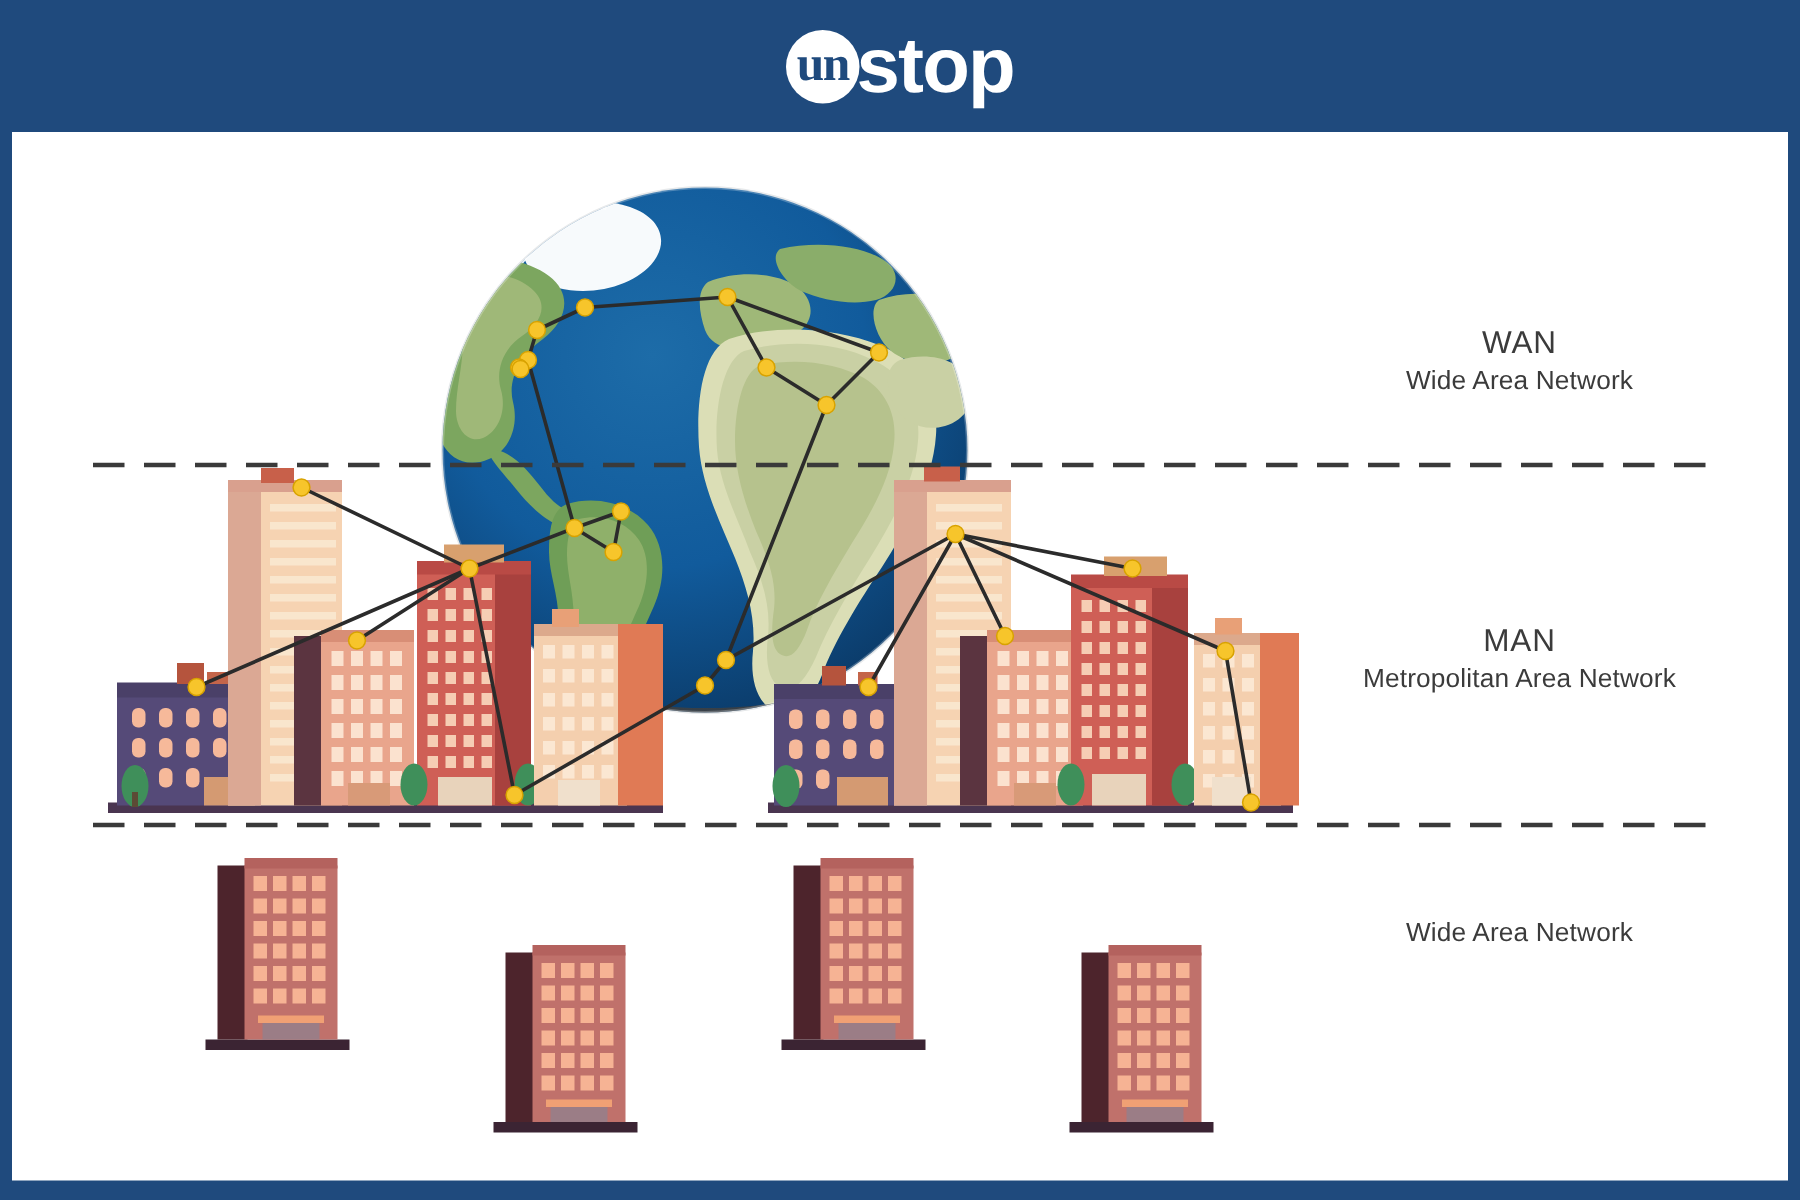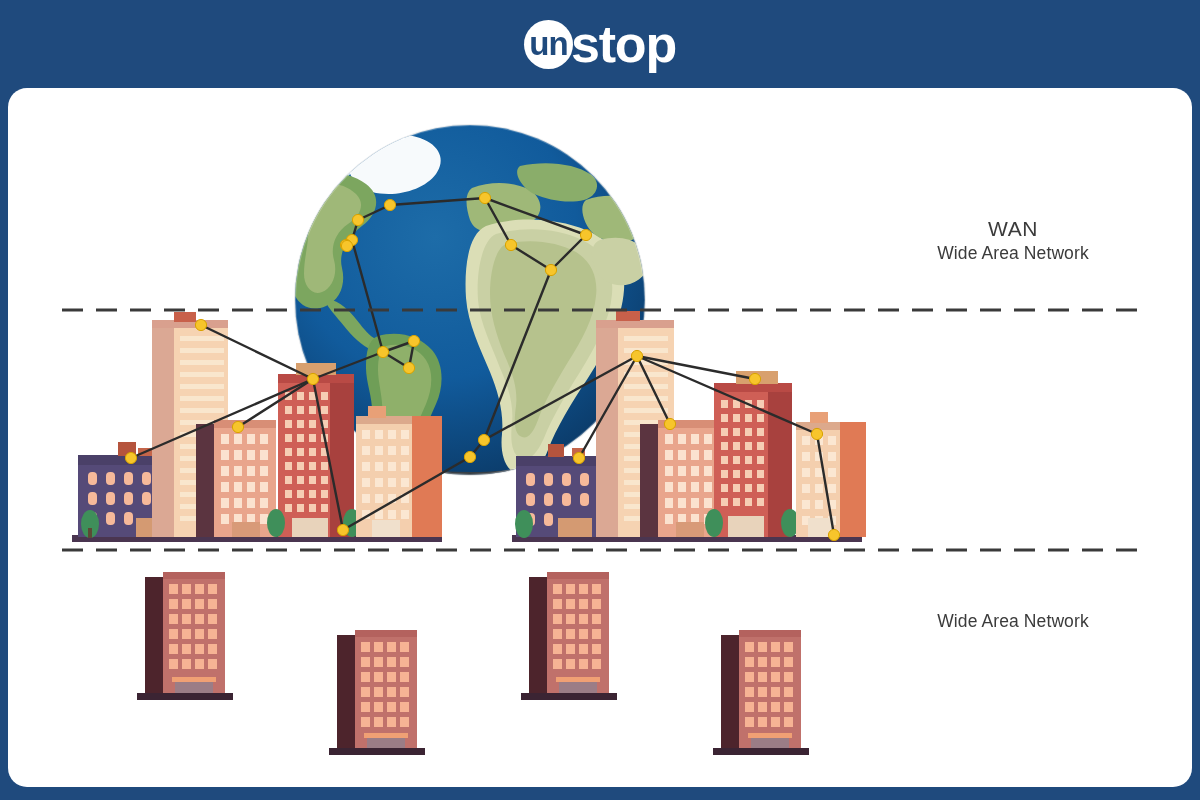--- a/index.html
+++ b/index.html
@@ -43,41 +43,41 @@
     margin-right: -3px;
     z-index: 2;
   }
   #logo-un {
     color: #1f4a7d;
     font-size: 33px;
     font-weight: bold;
     letter-spacing: -1px;
     line-height: 1;
     margin-top: -2px;
+    font-family: Liberation Serif, serif;
   }
   #logo-stop {
     color: #ffffff;
     font-size: 52px;
     font-weight: bold;
     letter-spacing: -1.2px;
     line-height: 1;
     margin-top: -1px;
     margin-left: 1px;
   }
 
   
   #canvas {
     position: absolute;
     left: 8px;
     top: 88px;
     width: 1184px;
     height: 699px;
     background: #ffffff;
     overflow: hidden;
-    border-radius: 19px;
   }
 
   #scene {
     position: absolute;
     left: -8px;
     top: -88px;
     width: 1200px;
     height: 800px;
   }
   #scene-svg {
@@ -741,19 +741,23 @@
         <g id="dividers-layer">
             <line x1="62" y1="310" x2="1142" y2="310" stroke="#3a3a3a" stroke-width="3" stroke-dasharray="21 13"></line>
             <line x1="62" y1="550" x2="1142" y2="550" stroke="#3a3a3a" stroke-width="3" stroke-dasharray="21 13"></line>
           </g>
       </svg>
 
       <div class="tier-label" id="label-wan">
         <div class="tier-abbr">WAN</div>
         <div class="tier-full">Wide Area Network</div>
       </div>
+      <div class="tier-label" id="label-man">
+        <div class="tier-abbr">MAN</div>
+        <div class="tier-full">Metropolitan Area Network</div>
+      </div>
       <div class="tier-label" id="label-lan">
         <div class="tier-full">Wide Area Network</div>
       </div>
 
     </div>
   </div>
 </div>
 
 </body></html>

